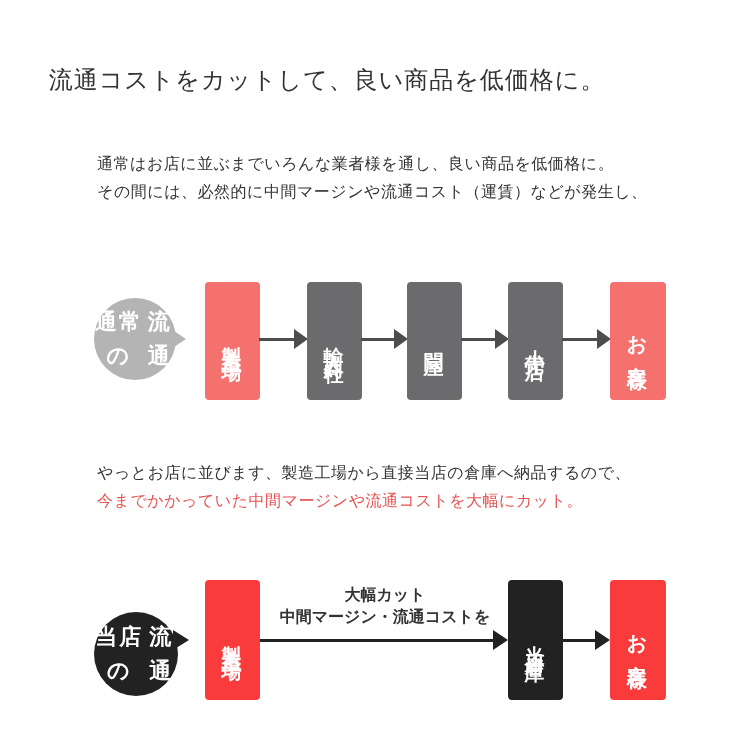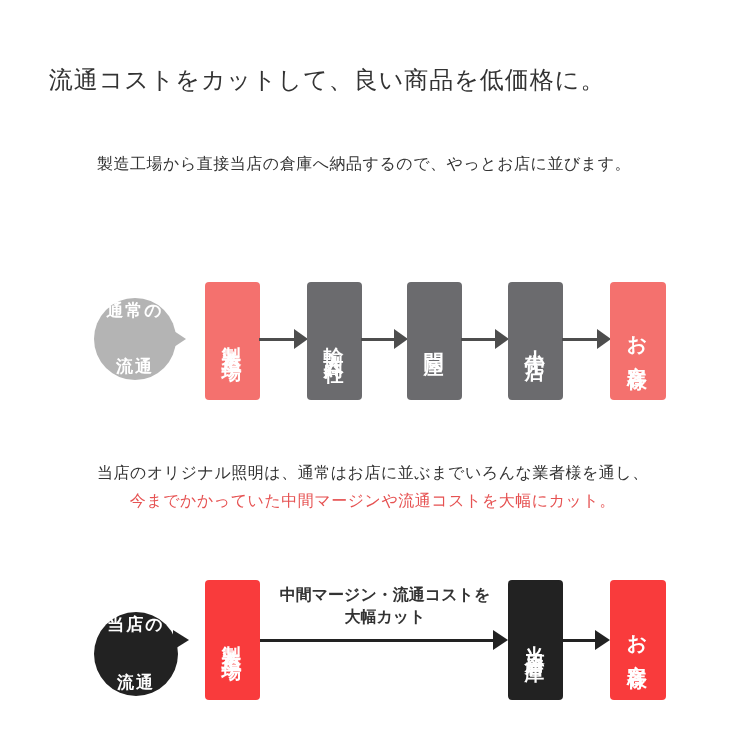--- a/index.html
+++ b/index.html
@@ -15,32 +15,32 @@
     position:absolute;top:62px;left:0;width:654px;text-align:center;
     font-size:24px;line-height:36px;letter-spacing:1px;color:var(--text-dark);
     font-weight:normal;margin:0;
   }
 
   
   .para{position:absolute;left:97px;font-size:16px;line-height:28px;letter-spacing:0.5px;}
   .para1{top:150px;}
   .para2{top:459px;}
   .para div{white-space:nowrap;}
-  .red-line{color:var(--text-red);text-align:center;}
+  .red-line{color:var(--text-red);}
 
   
   .flow{position:absolute;left:0;width:750px;}
   .flow1{top:282px;height:118px;}
   .flow2{top:580px;height:120px;}
 
   
   .bubble{
-    position:absolute;border-radius:50%;display:flex;flex-direction:column;
-    align-items:center;justify-content:space-between;color:#fff;font-weight:bold;
-    font-size:17px;line-height:1.55;letter-spacing:2px;text-align:center;
+    position:absolute;border-radius:50%;display:flex;flex-direction:row;
+    align-items:center;justify-content:flex-end;color:#fff;font-weight:bold;
+    font-size:22px;line-height:1.55;letter-spacing:2px;text-align:center;
   }
   .bubble1{left:94px;top:16px;width:82px;height:82px;background:var(--gray-bubble);}
   .bubble2{left:94px;top:32px;width:84px;height:84px;background:var(--black-box);}
   .bubble-tail{position:absolute;width:0;height:0;border-top:10px solid transparent;border-bottom:10px solid transparent;}
   .tail1{left:171px;top:47px;border-left:15px solid var(--gray-bubble);}
   .tail2{left:173px;top:50px;border-left:16px solid var(--black-box);}
 
   
   .step{
     position:absolute;top:0;width:55px;border-radius:4px;display:flex;
@@ -70,21 +70,22 @@
   }
 </style>
 </head>
 <body>
 
 <div class="canvas">
 
   <h1 class="title">流通コストをカットして、良い商品を低価格に。</h1>
 
   <div class="para para1">
-    <div>製造工場から直接当店の倉庫へ納品するので、やっとお店に並びます。</div>
+    <div>通常はお店に並ぶまでいろんな業者様を通し、良い商品を低価格に。</div>
+    <div>その間には、必然的に中間マージンや流通コスト（運賃）などが発生し、</div>
   </div>
 
   <div class="flow flow1">
     <div class="bubble bubble1">
       <span>通常の</span>
       <span>流通</span>
     </div>
     <div class="bubble-tail tail1"></div>
 
     <div class="step s-red" style="left:205px;">
@@ -114,38 +115,38 @@
     <div class="arrow arrow-gray" style="left:562px;top:47px;width:49px;">
       <div class="shaft"></div>
       <div class="head"></div>
     </div>
     <div class="step s-red" style="left:610px;width:56px;">
       <span class="vtext">お客様</span>
     </div>
   </div>
 
   <div class="para para2">
-    <div>当店のオリジナル照明は、通常はお店に並ぶまでいろんな業者様を通し、</div>
+    <div>やっとお店に並びます、製造工場から直接当店の倉庫へ納品するので、</div>
     <div class="red-line">今までかかっていた中間マージンや流通コストを大幅にカット。</div>
   </div>
 
   <div class="flow flow2">
     <div class="bubble bubble2">
       <span>当店の</span>
       <span>流通</span>
     </div>
     <div class="bubble-tail tail2"></div>
 
     <div class="step b-red" style="left:205px;">
       <span class="vtext">製造工場</span>
     </div>
 
     <div class="cut-label">
+      <div>大幅カット</div>
       <div>中間マージン・流通コストを</div>
-      <div>大幅カット</div>
     </div>
 
     <div class="arrow arrow-black" style="left:260px;top:50px;width:248px;">
       <div class="shaft"></div>
       <div class="head"></div>
     </div>
 
     <div class="step b-black" style="left:508px;">
       <span class="vtext">当店倉庫</span>
     </div>

